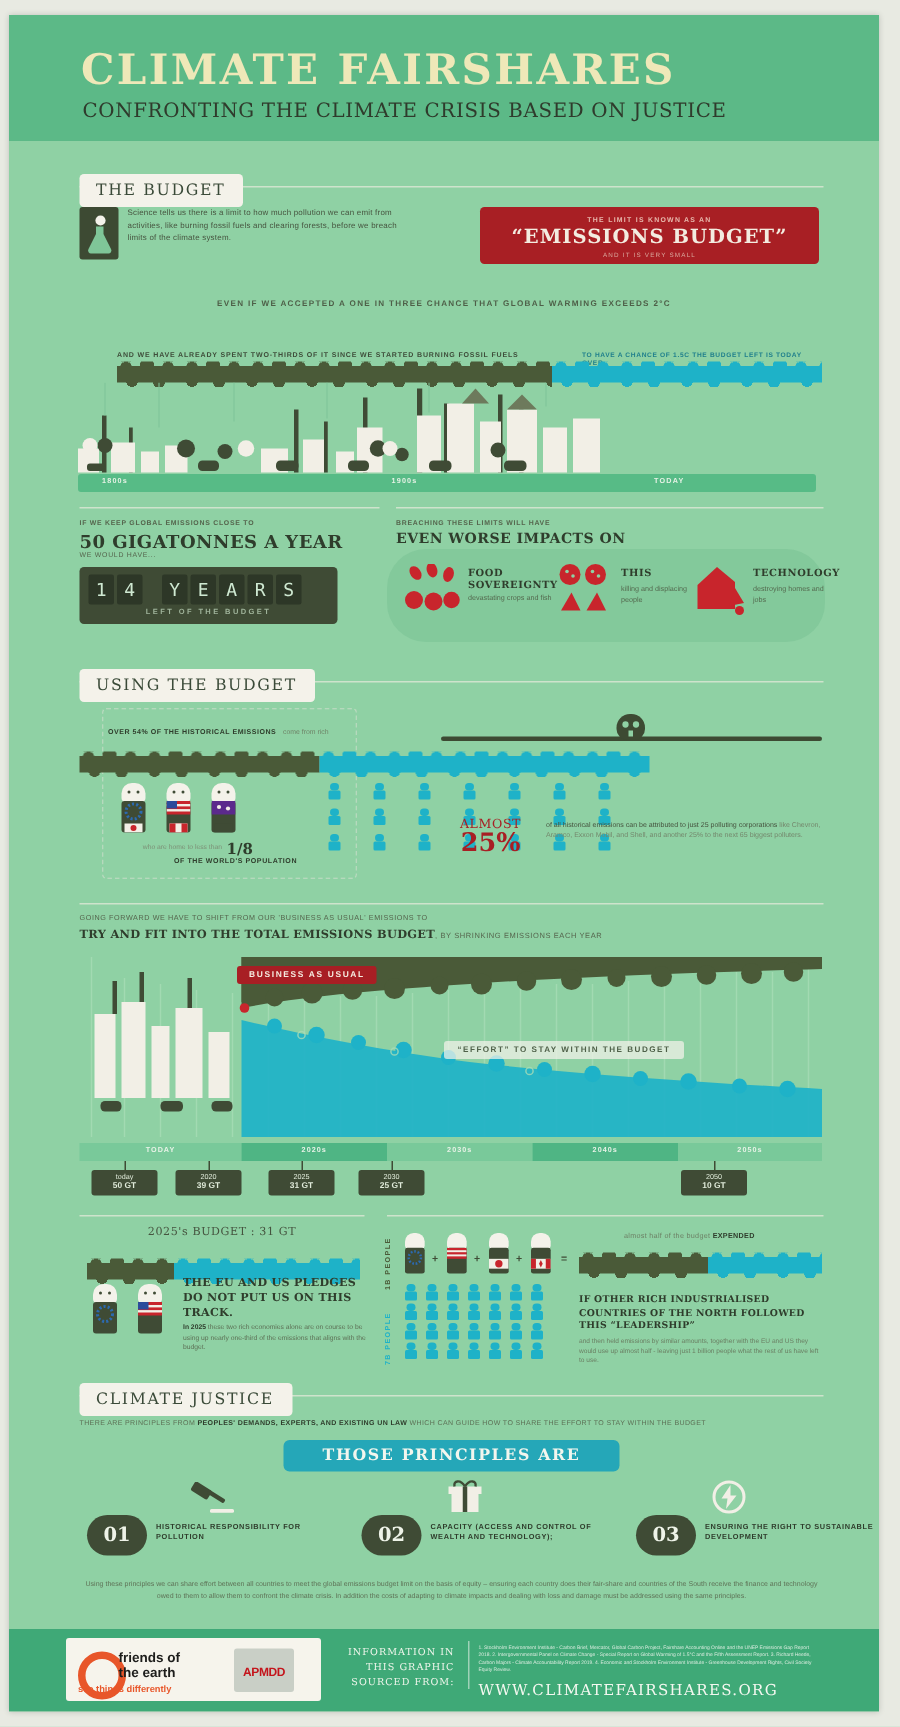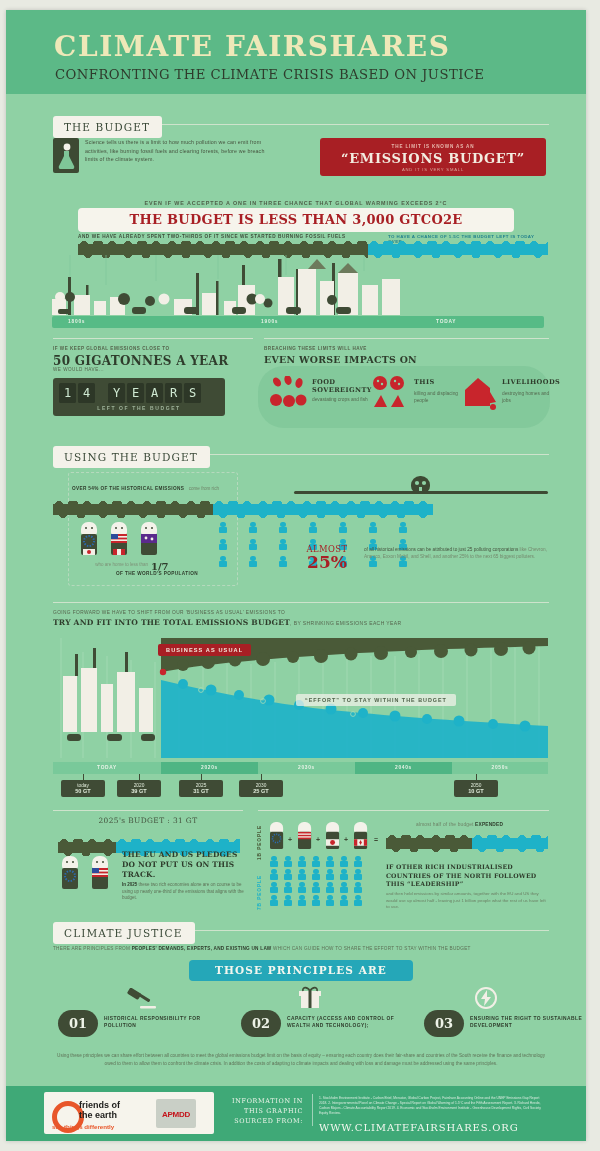--- a/index.html
+++ b/index.html
@@ -360,23 +360,20 @@
       <div class="intro-txt">Science tells us there is a limit to how much pollution we can emit from activities, like burning fossil fuels and clearing forests, before we breach limits of the climate system.</div>
     </div>
 
     <div class="redbar">
       <div class="rb-top">THE LIMIT IS KNOWN AS AN</div>
       <div class="rb-mid">“EMISSIONS BUDGET”</div>
       <div class="rb-bot">AND IT IS VERY SMALL</div>
     </div>
 
     <div class="bh-pre">EVEN IF WE ACCEPTED A ONE IN THREE CHANCE THAT GLOBAL WARMING EXCEEDS 2°C</div>
-    <div class="bh-card">
-      <span>THE BUDGET IS LESS THAN 3,000 GTCO2E</span>
-    </div>
     <div class="bh-l">AND WE HAVE ALREADY SPENT TWO-THIRDS OF IT SINCE WE STARTED BURNING FOSSIL FUELS</div>
     <div class="bh-r">TO HAVE A CHANCE OF 1.5C THE BUDGET LEFT IS TODAY OVER</div>
 
     <div class="cloudbar cloud-dark" style="left:72px;top:234px;width:290px;"></div>
     <div class="cloudbar cloud-teal" style="left:362px;top:234px;width:180px;"></div>
 
     <div class="cityzone">
       <svg width="500" height="72" viewBox="0 0 500 72">
         <g fill="#3f4b35">
           <rect x="22" y="22" width="3" height="38"></rect>
@@ -505,21 +502,21 @@
     <div class="imp-item" style="left:456px;width:88px;">
       <div style="position:absolute;left:0;top:0;">
         <svg width="38" height="34" viewBox="0 0 38 34">
           <g fill="#c8252c">
               <polygon points="3,14 16,2 28,12 28,30 3,30"></polygon>
               <polygon points="28,16 34,26 24,28"></polygon>
           <circle cx="31" cy="31" r="3"></circle>
             </g>
         </svg>
       </div>
-      <div class="imp-t" style="position:absolute;left:40px;top:2px;">LIVELIHOODS</div>
+      <div class="imp-t" style="position:absolute;left:40px;top:2px;">TECHNOLOGY</div>
       <div class="imp-d" style="position:absolute;left:40px;top:13px;width:48px;">destroying homes and jobs</div>
     </div>
 
     <div class="sect-rule" style="left:47px;top:444px;width:496px;"></div>
     <div class="sect-tab" style="left:47px;top:436px;">USING THE BUDGET</div>
 
     <div class="dashbox" style="left:62px;top:462px;width:168px;height:112px;"></div>
     <div class="ub-note">
       <span class="b">OVER 54% OF THE HISTORICAL EMISSIONS</span>
       <span class="n">come from rich countries of the North</span>
@@ -651,21 +648,21 @@
           <div class="h"></div>
           <div class="b"></div>
         </div>
       <div class="teal-fig" style="left:393px;top:546px;">
           <div class="h"></div>
           <div class="b"></div>
         </div>
     </div>
 
     <div class="pop-pre">who are home to less than</div>
-    <div class="pop-frac">1/7</div>
+    <div class="pop-frac">1/8</div>
     <div class="pop-sub">OF THE WORLD'S POPULATION</div>
 
     <div class="corp-line"></div>
     <div class="skull">
       <svg width="19" height="17" viewBox="0 0 19 17">
           <circle cx="6" cy="7" r="2.1" fill="#8fd1a4"></circle>
           <circle cx="13" cy="7" r="2.1" fill="#8fd1a4"></circle>
           <rect x="8" y="11" width="3" height="4" fill="#8fd1a4"></rect>
         </svg>
     </div>

